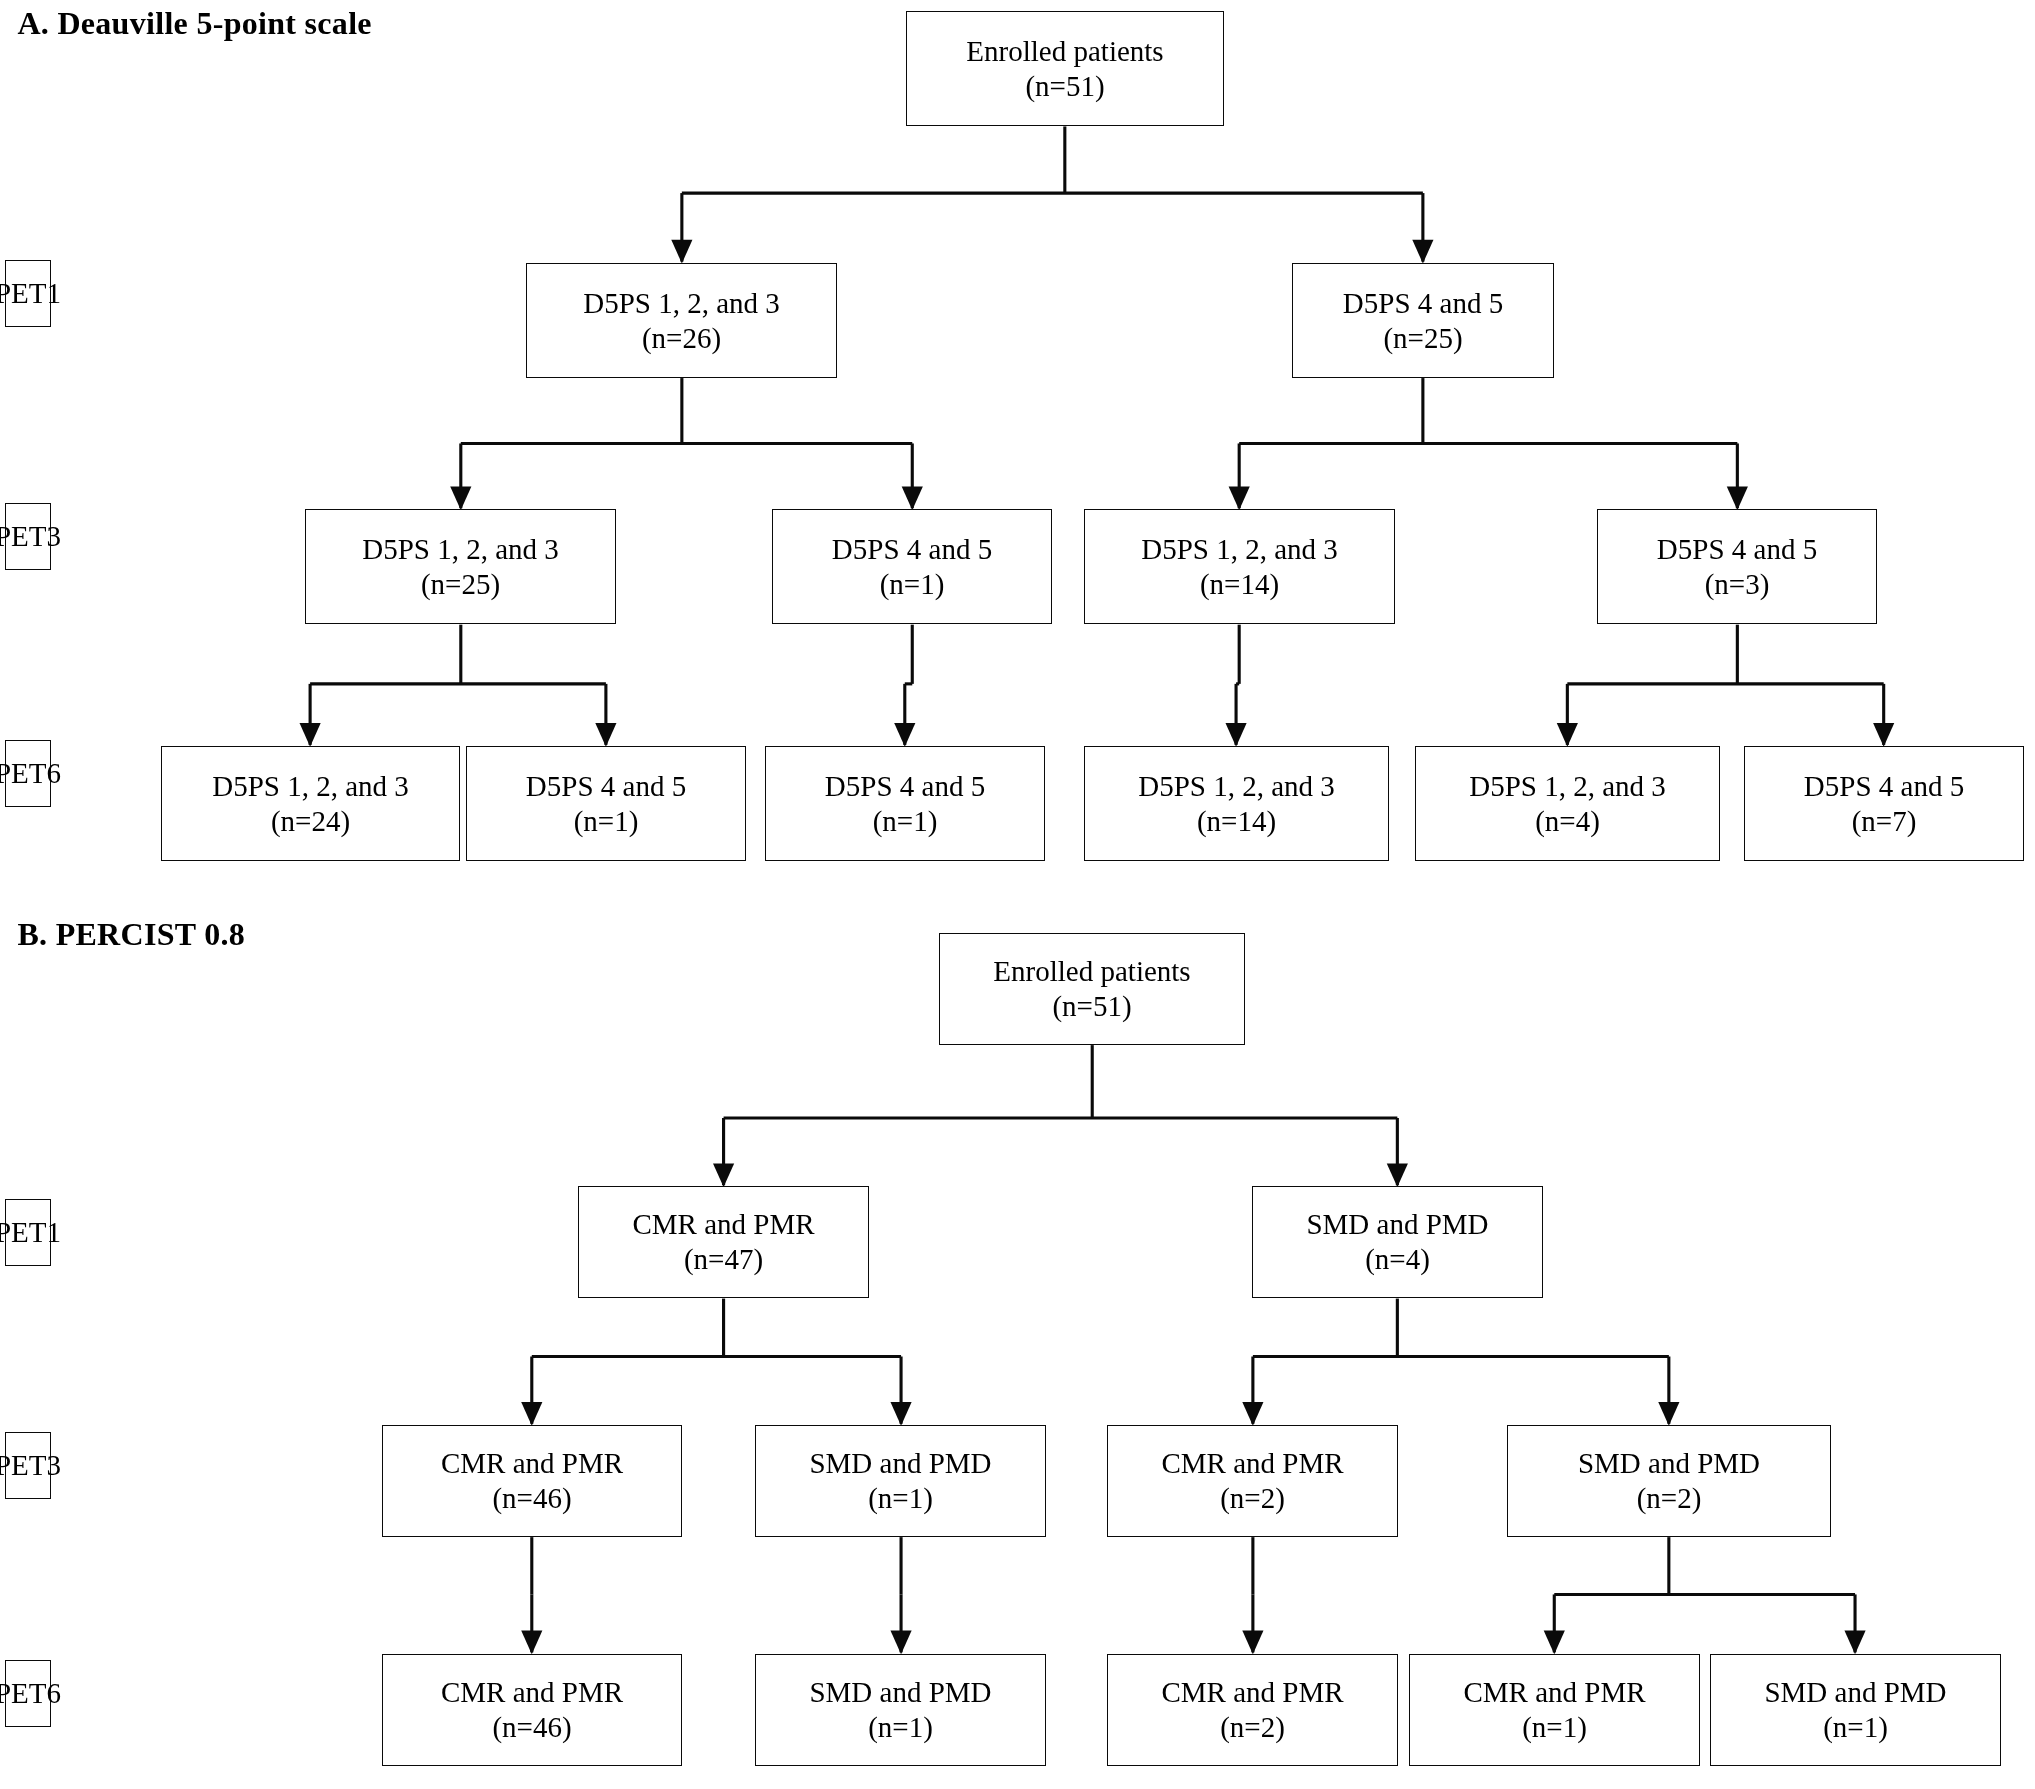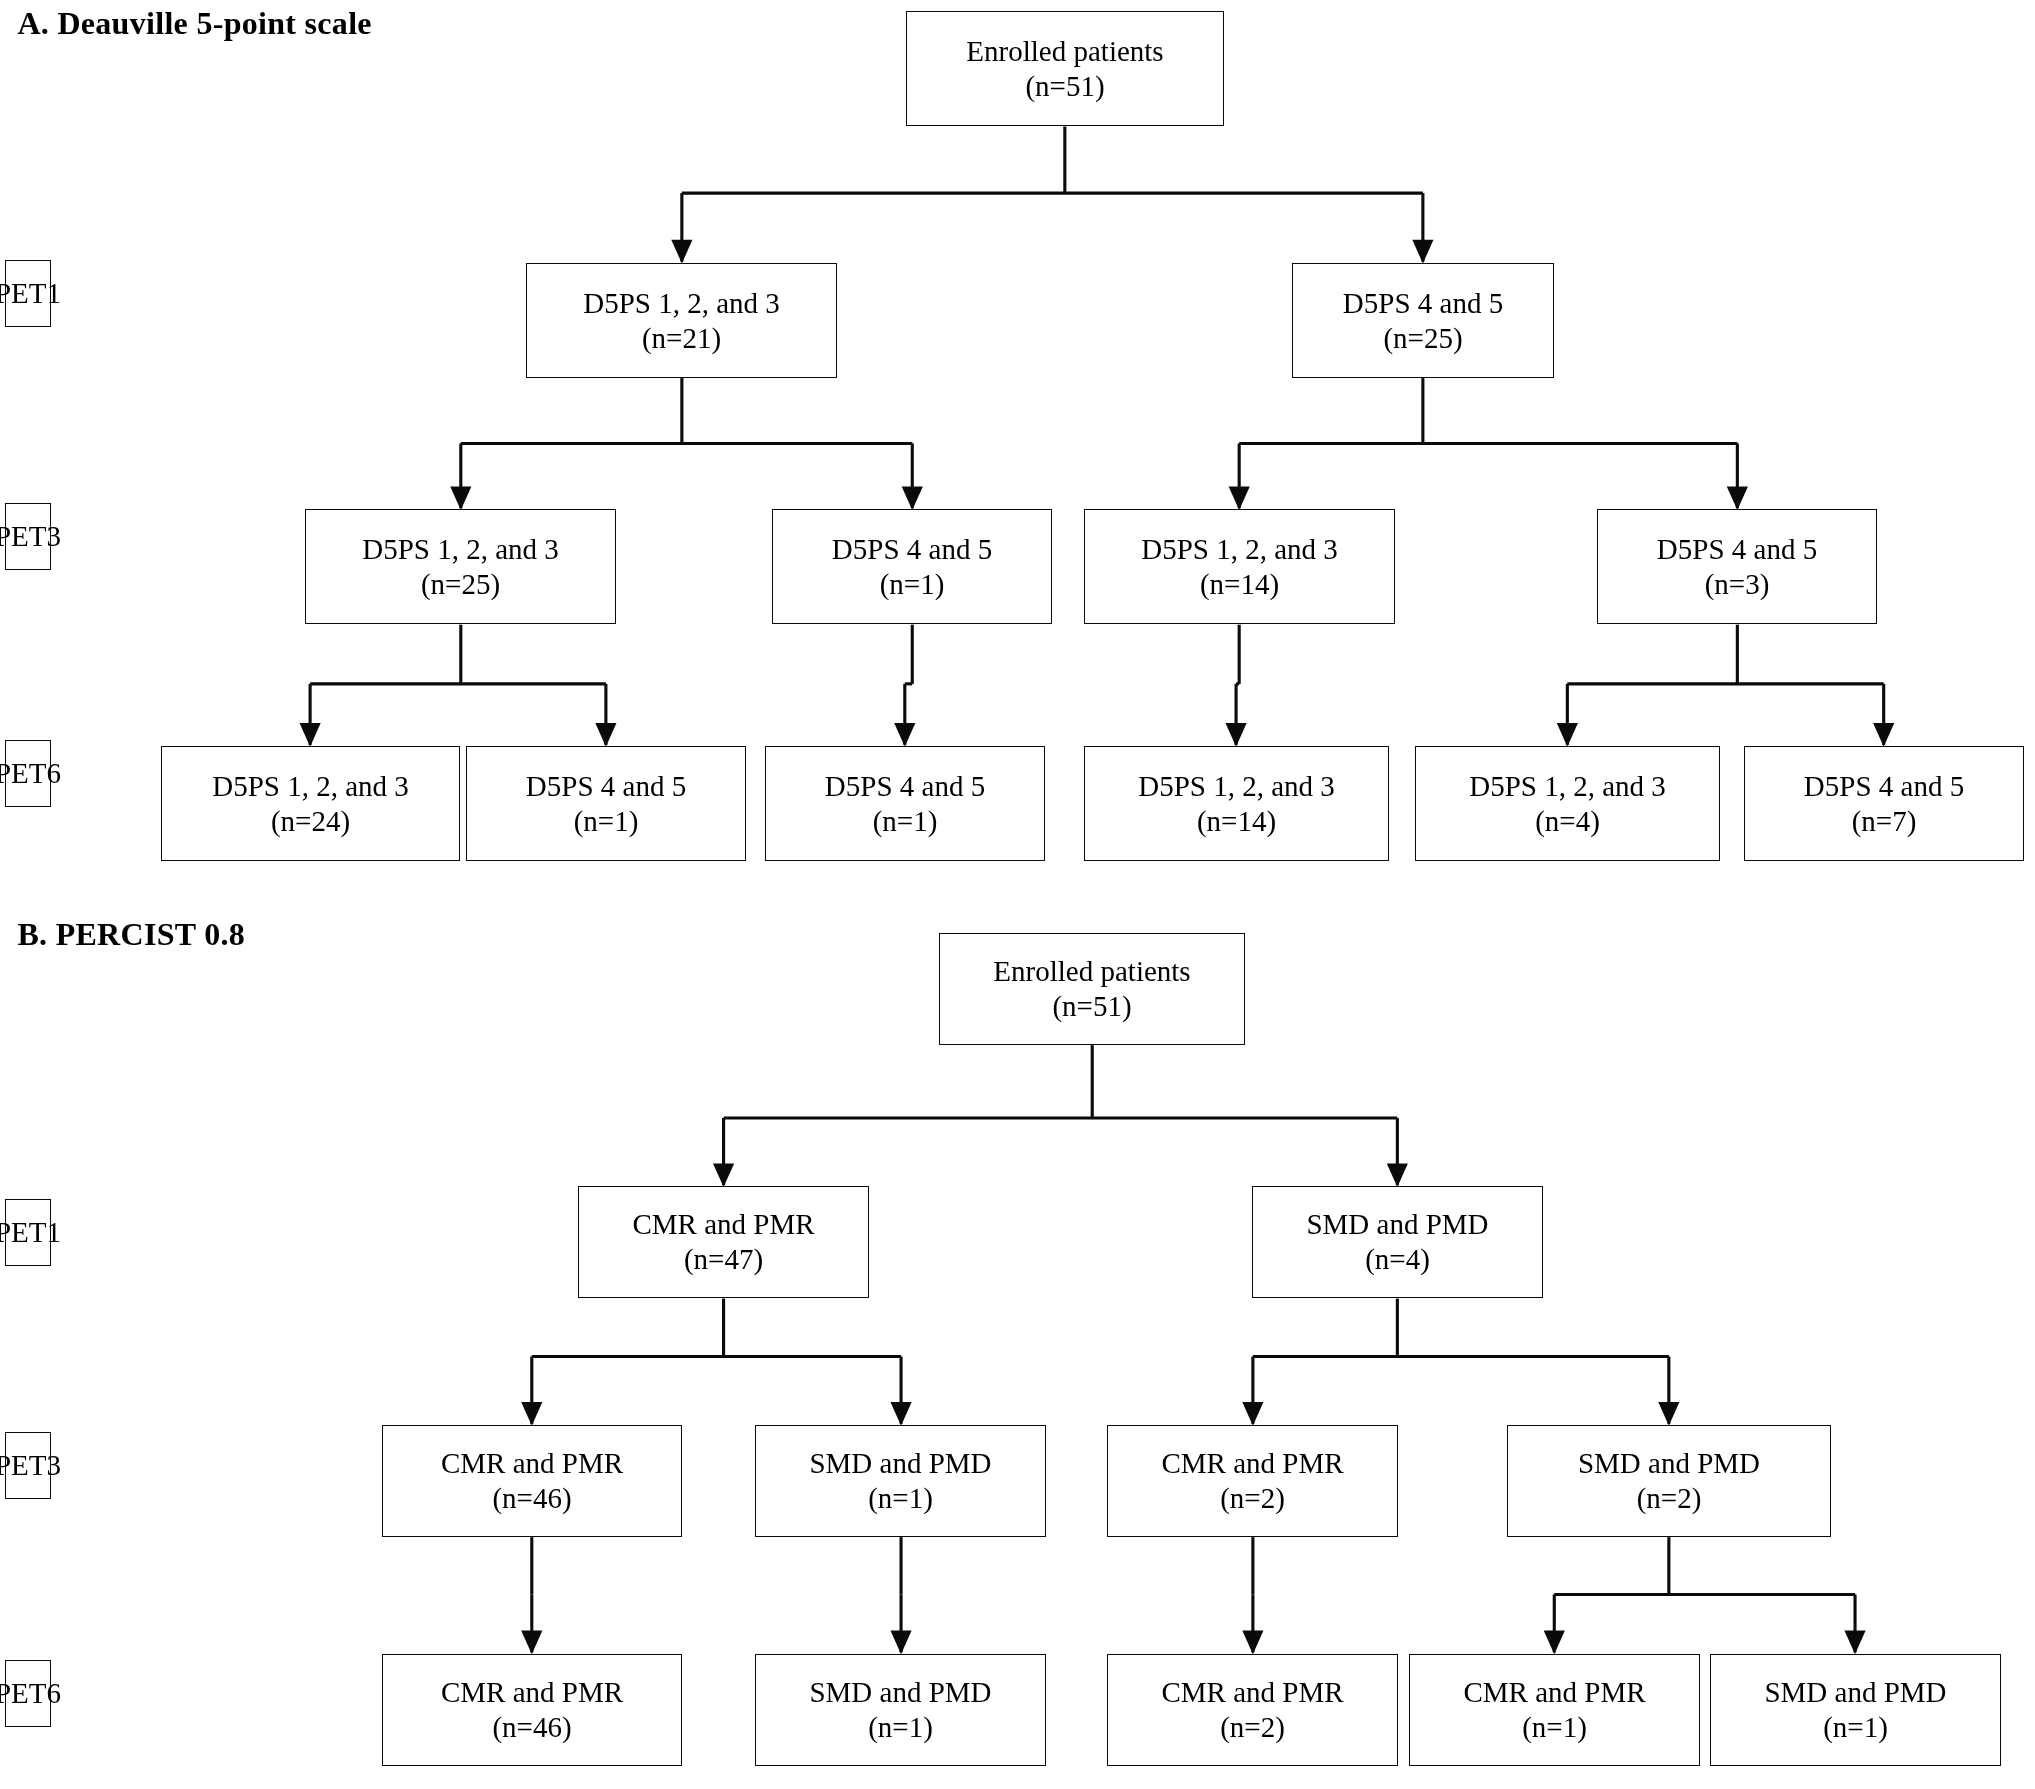--- a/index.html
+++ b/index.html
@@ -131,21 +131,21 @@
       <div class="panel-title" style="left: 17.4px; top: 5px;">A. Deauville 5-point scale</div>
       <div class="stage-label" style="left: 5px; top: 260px; width: 46px; height: 67px;">PET1</div>
       <div class="stage-label" style="left: 5px; top: 503px; width: 46px; height: 67px;">PET3</div>
       <div class="stage-label" style="left: 5px; top: 740px; width: 46px; height: 67px;">PET6</div>
       <div class="node" style="left: 906px; top: 11.2px; width: 318px; height: 115px;">
         <span class="l1">Enrolled patients</span>
         <span class="l2">(n=51)</span>
       </div>
       <div class="node" style="left: 526px; top: 263px; width: 311px; height: 115px;">
         <span class="l1">D5PS 1, 2, and 3</span>
-        <span class="l2">(n=21)</span>
+        <span class="l2">(n=26)</span>
       </div>
       <div class="node" style="left: 1292px; top: 263px; width: 262px; height: 115px;">
         <span class="l1">D5PS 4 and 5</span>
         <span class="l2">(n=25)</span>
       </div>
       <div class="node" style="left: 305px; top: 509px; width: 311px; height: 115px;">
         <span class="l1">D5PS 1, 2, and 3</span>
         <span class="l2">(n=25)</span>
       </div>
       <div class="node" style="left: 772px; top: 509px; width: 280px; height: 115px;">

